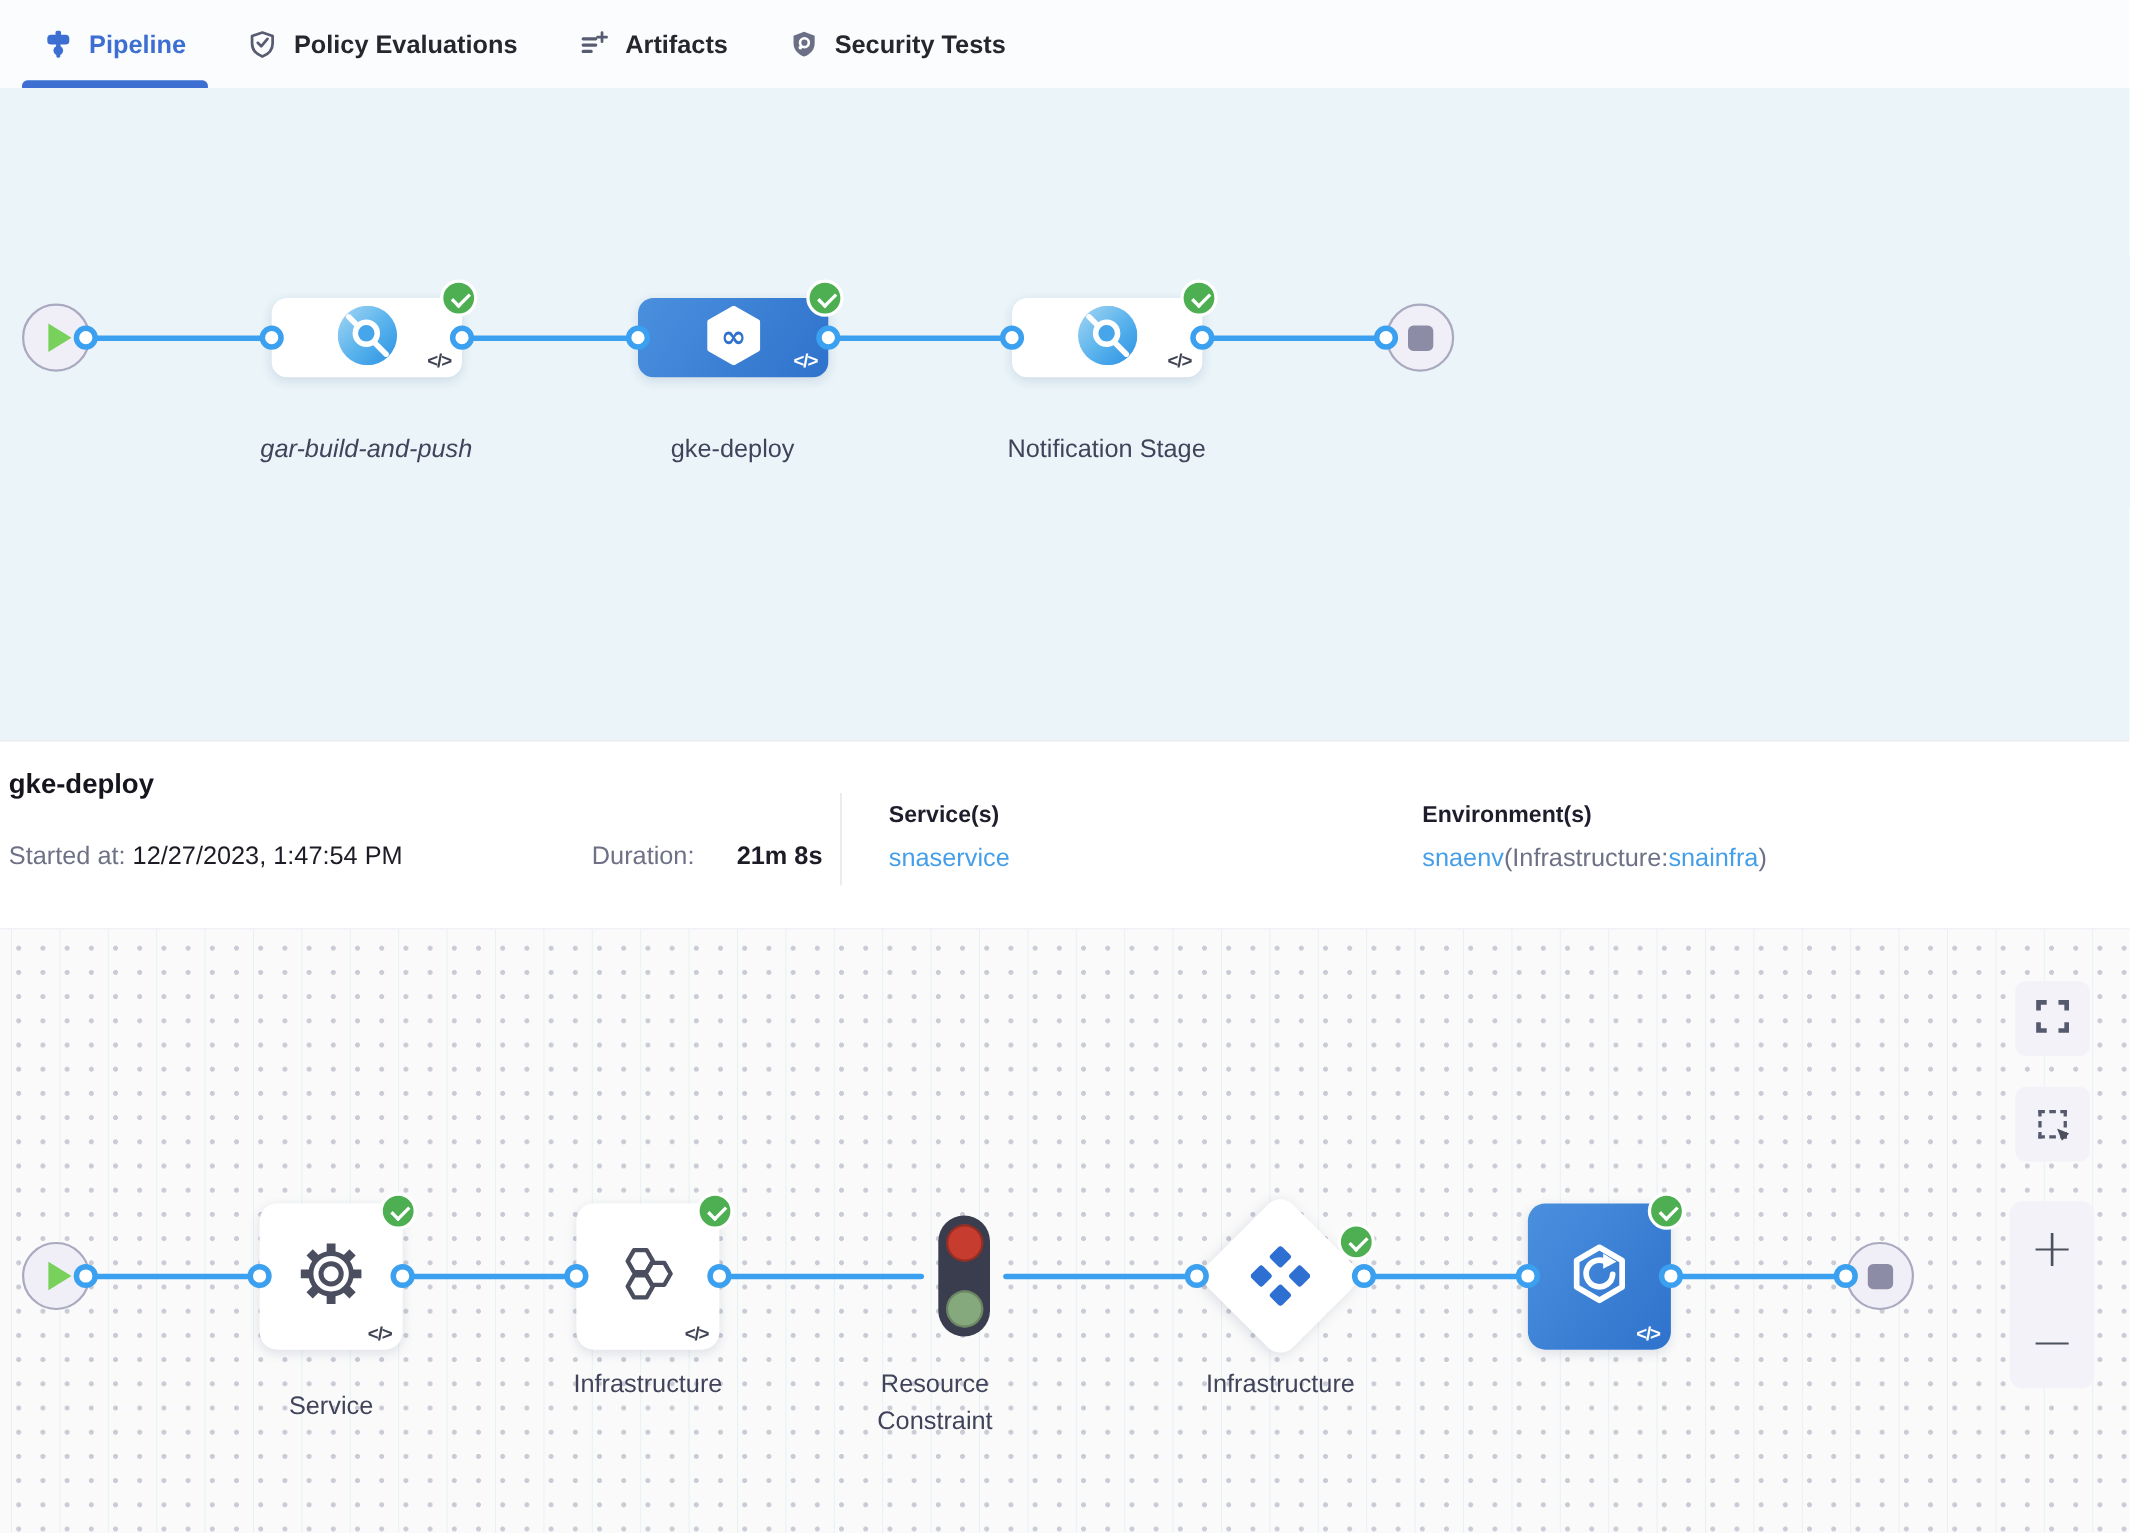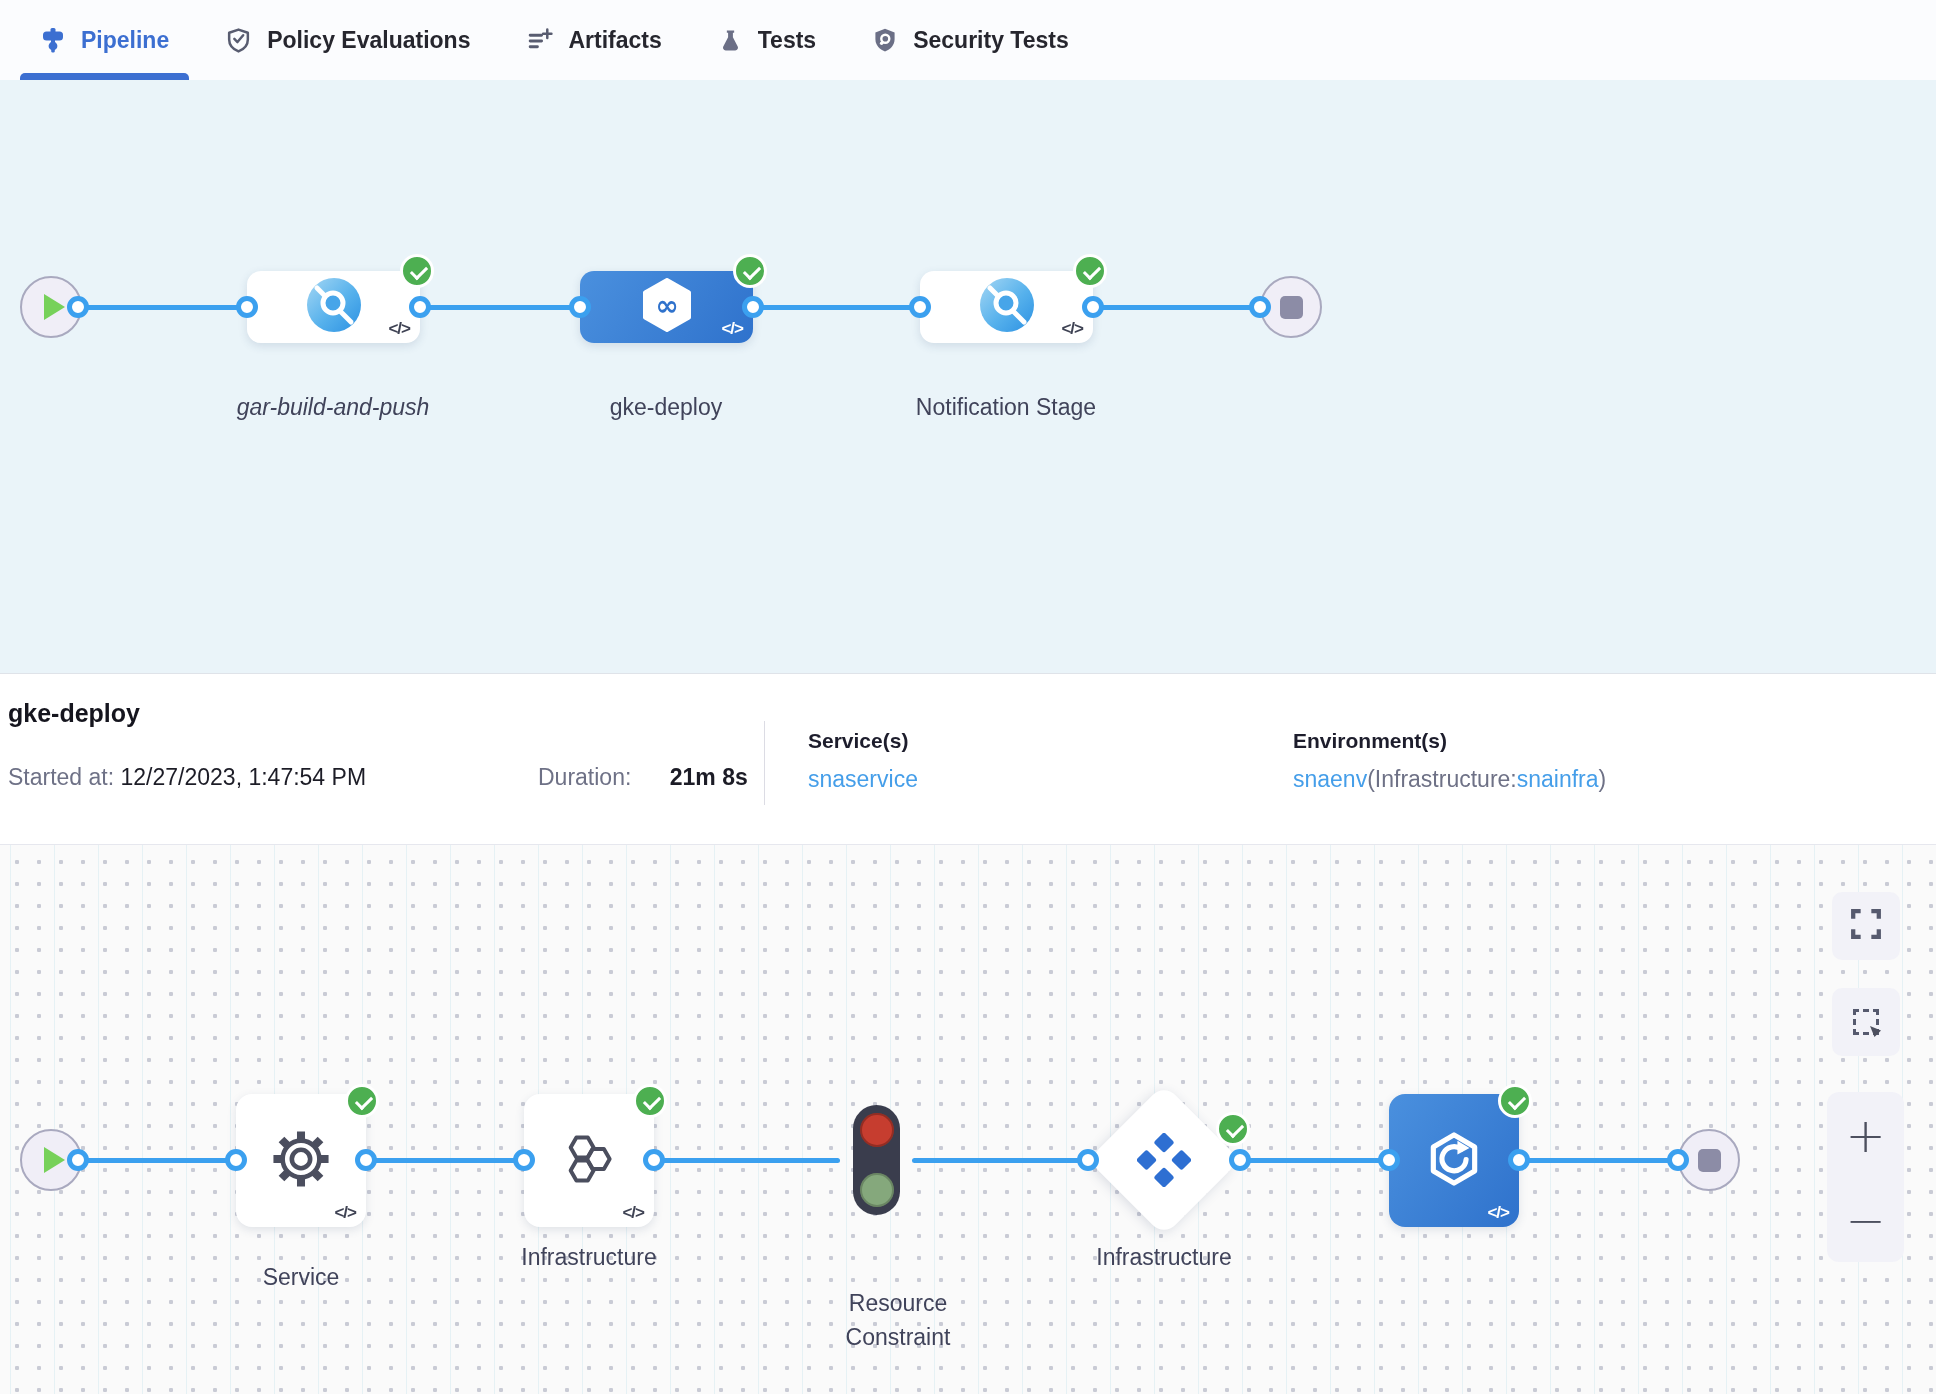--- a/index.html
+++ b/index.html
@@ -102,28 +102,20 @@
       <span class="ticon">
         <svg width="27" height="27" viewBox="0 0 26 26" stroke="#585c70" stroke-width="2.8" stroke-linecap="round" fill="none">
             <path d="M4 8h11M4 13.5h11M4 19h7"></path>
             <path d="M20.5 2.5v8M16.5 6.5h8" stroke-width="2.4"></path>
           </svg>
       </span>
       <span>Artifacts</span>
     </div>
     <div class="tab">
       <span class="ticon">
-        <svg width="25" height="25" viewBox="0 0 26 26">
-            <path fill="#6b6f86" d="M9.2 2.5h7.6v2.4h-1.3v4.6l5 9.8c.9 1.9-.4 4-2.5 4H8c-2.1 0-3.4-2.1-2.5-4l5-9.8V4.9H9.2Z"></path>
-          </svg>
-      </span>
-      <span>Tests</span>
-    </div>
-    <div class="tab">
-      <span class="ticon">
         <svg width="26" height="26" viewBox="0 0 26 26">
             <path fill="#6b6f86" d="M13 1.8 22.6 5.4 V12 C22.6 18.2 18.6 22.2 13 24.4 C7.4 22.2 3.4 18.2 3.4 12 V5.4 Z"></path>
             <circle cx="13.3" cy="11.8" r="4" fill="none" stroke="#fff" stroke-width="2.4"></circle>
             <circle cx="9.6" cy="16.2" r="1.7" fill="#fff"></circle>
           </svg>
       </span>
       <span>Security Tests</span>
     </div>
   </div>
 
@@ -265,21 +257,21 @@
     </div>
     <div class="check-badge" style="left:633px; top:239px;"></div>
     <div class="port" style="left:513px; top:304px;"></div>
     <div class="port" style="left:643px; top:304px;"></div>
     <div class="node-label" style="left:489px; top:395px; width:200px;">Infrastructure</div>
 
     <div class="traffic" style="left:853px; top:260px;">
       <div class="lamp red"></div>
       <div class="lamp green"></div>
     </div>
-    <div class="node-label" style="left:818px; top:395px; width:160px;margin-top:46px;">Resource Constraint</div>
+    <div class="node-label" style="left:770px; top:395px; width:160px;">Resource Constraint</div>
 
     <div class="diamond" style="left:1110px; top:261px;"></div>
     <div style="position:absolute; left:1137px; top:288px; z-index:3; pointer-events:none;">
       <svg width="54" height="54" viewBox="0 0 54 54">
           <g fill="#2e6fd2">
             <rect x="19.5" y="2" width="15" height="15" rx="2.5" transform="rotate(45 27 9.5)"></rect>
             <rect x="37" y="19.5" width="15" height="15" rx="2.5" transform="rotate(45 44.5 27)"></rect>
             <rect x="19.5" y="37" width="15" height="15" rx="2.5" transform="rotate(45 27 44.5)"></rect>
             <rect x="2" y="19.5" width="15" height="15" rx="2.5" transform="rotate(45 9.5 27)"></rect>
           </g>

